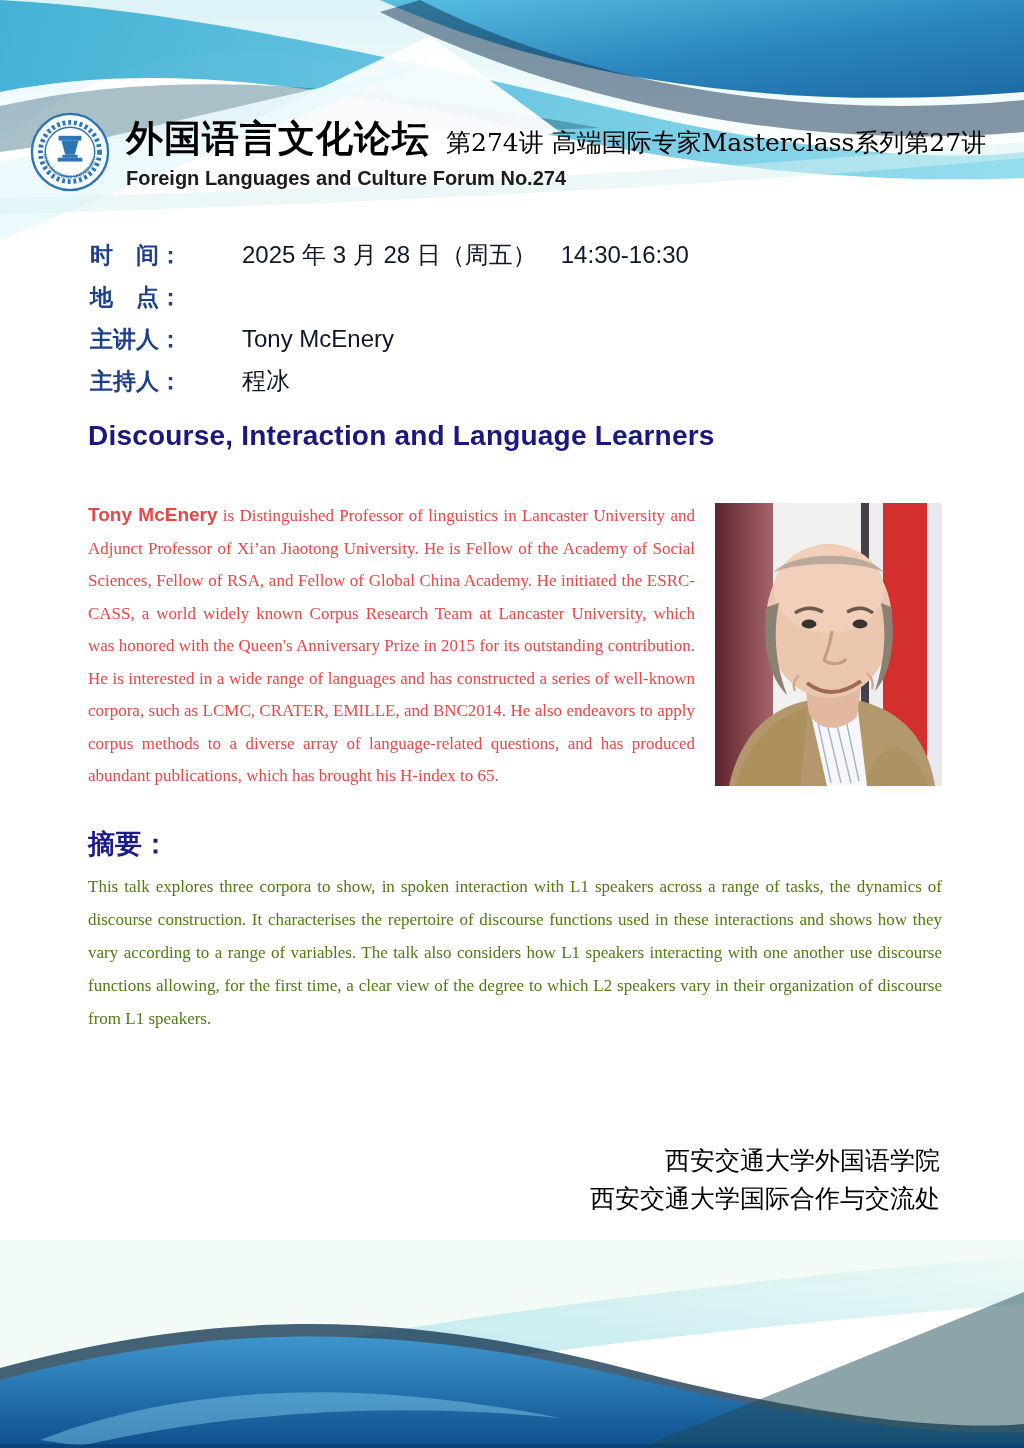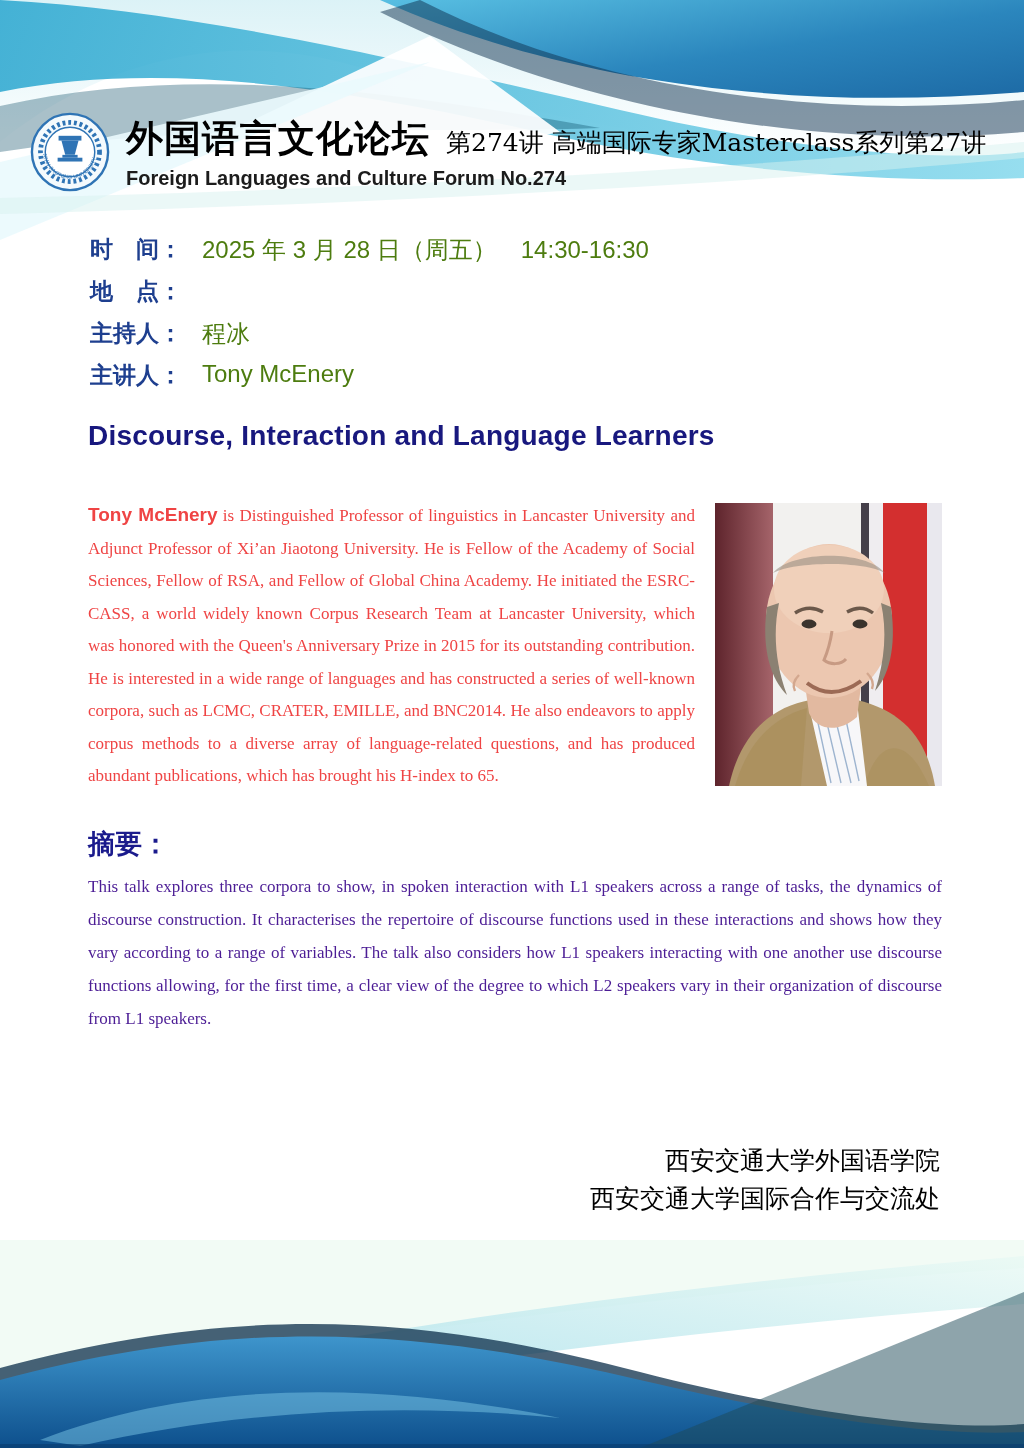--- a/index.html
+++ b/index.html
@@ -36,30 +36,31 @@
     font-family: "DejaVu Serif", serif;
     text-align: right;
   }
   .en-subtitle {
     margin-top: 3px;
     font-family: "Liberation Sans", sans-serif;
     font-size: 20px; color: #1c1c1c; font-weight: bold;
   }
 
   .details { position: absolute; top: 234px; left: 90px; }
-  .detail-row { height: 42px; display: flex; align-items: flex-start; }
+  .detail-row { height: 42px; display: flex; align-items: center; }
   .detail-label {
     width: 108px; flex: 0 0 auto;
     font-size: 23px; font-weight: 700; color: #1e3f8f;
     font-family: "DejaVu Sans", sans-serif;
   }
   .detail-value {
-    font-size: 24px; color: #4d7c0f;
+    font-size: 24px; color: #0f172a;
     font-family: "Liberation Sans", sans-serif;
     padding-left: 4px;
+    margin-left: 40px;
   }
 
   .talk-title {
     position: absolute; top: 420px; left: 88px;
     font-family: "Liberation Sans", sans-serif;
     font-size: 28px; font-weight: 700; color: #18187e;
     letter-spacing: 0.2px;
   }
 
   .bio {
@@ -77,21 +78,21 @@
     font-weight: 700; font-size: 19px;
   }
 
   .abstract-heading {
     position: absolute; top: 826px; left: 88px;
     font-family: "DejaVu Sans", sans-serif;
     font-size: 27px; font-weight: 700; color: #1a1a8c;
   }
   .abstract-text {
     position: absolute; top: 870px; left: 88px; width: 854px;
-    font-size: 17px; line-height: 33px; color: #4c1d95;
+    font-size: 17px; line-height: 33px; color: #4d7c0f;
     text-align: justify;
   }
 
   .footer-orgs {
     position: absolute; top: 1142px; left: 0; width: 940px;
     text-align: right; color: #000;
     font-family: "DejaVu Serif", serif;
     font-size: 25px; line-height: 38px; font-weight: 500; padding-left: 28px;
   }
 </style>
@@ -154,26 +155,26 @@
 
   <div class="details">
     <div class="detail-row">
       <span class="detail-label">时　间：</span>
       <span class="detail-value">2025 年 3 月 28 日（周五）　14:30-16:30</span>
     </div>
     <div class="detail-row">
       <span class="detail-label">地　点：</span>
     </div>
     <div class="detail-row">
+      <span class="detail-label">主讲人：</span>
+      <span class="detail-value">Tony McEnery</span>
+    </div>
+    <div class="detail-row">
       <span class="detail-label">主持人：</span>
       <span class="detail-value">程冰</span>
-    </div>
-    <div class="detail-row">
-      <span class="detail-label">主讲人：</span>
-      <span class="detail-value">Tony McEnery</span>
     </div>
   </div>
 
   <h1 class="talk-title">Discourse, Interaction and Language Learners</h1>
 
   <div class="bio">
     <svg class="photo" viewBox="0 0 227 283" preserveAspectRatio="none">
       <defs>
         <linearGradient id="pMaroon" x1="0" y1="0" x2="1" y2="0">
           <stop offset="0" stop-color="#5e242c"></stop>

